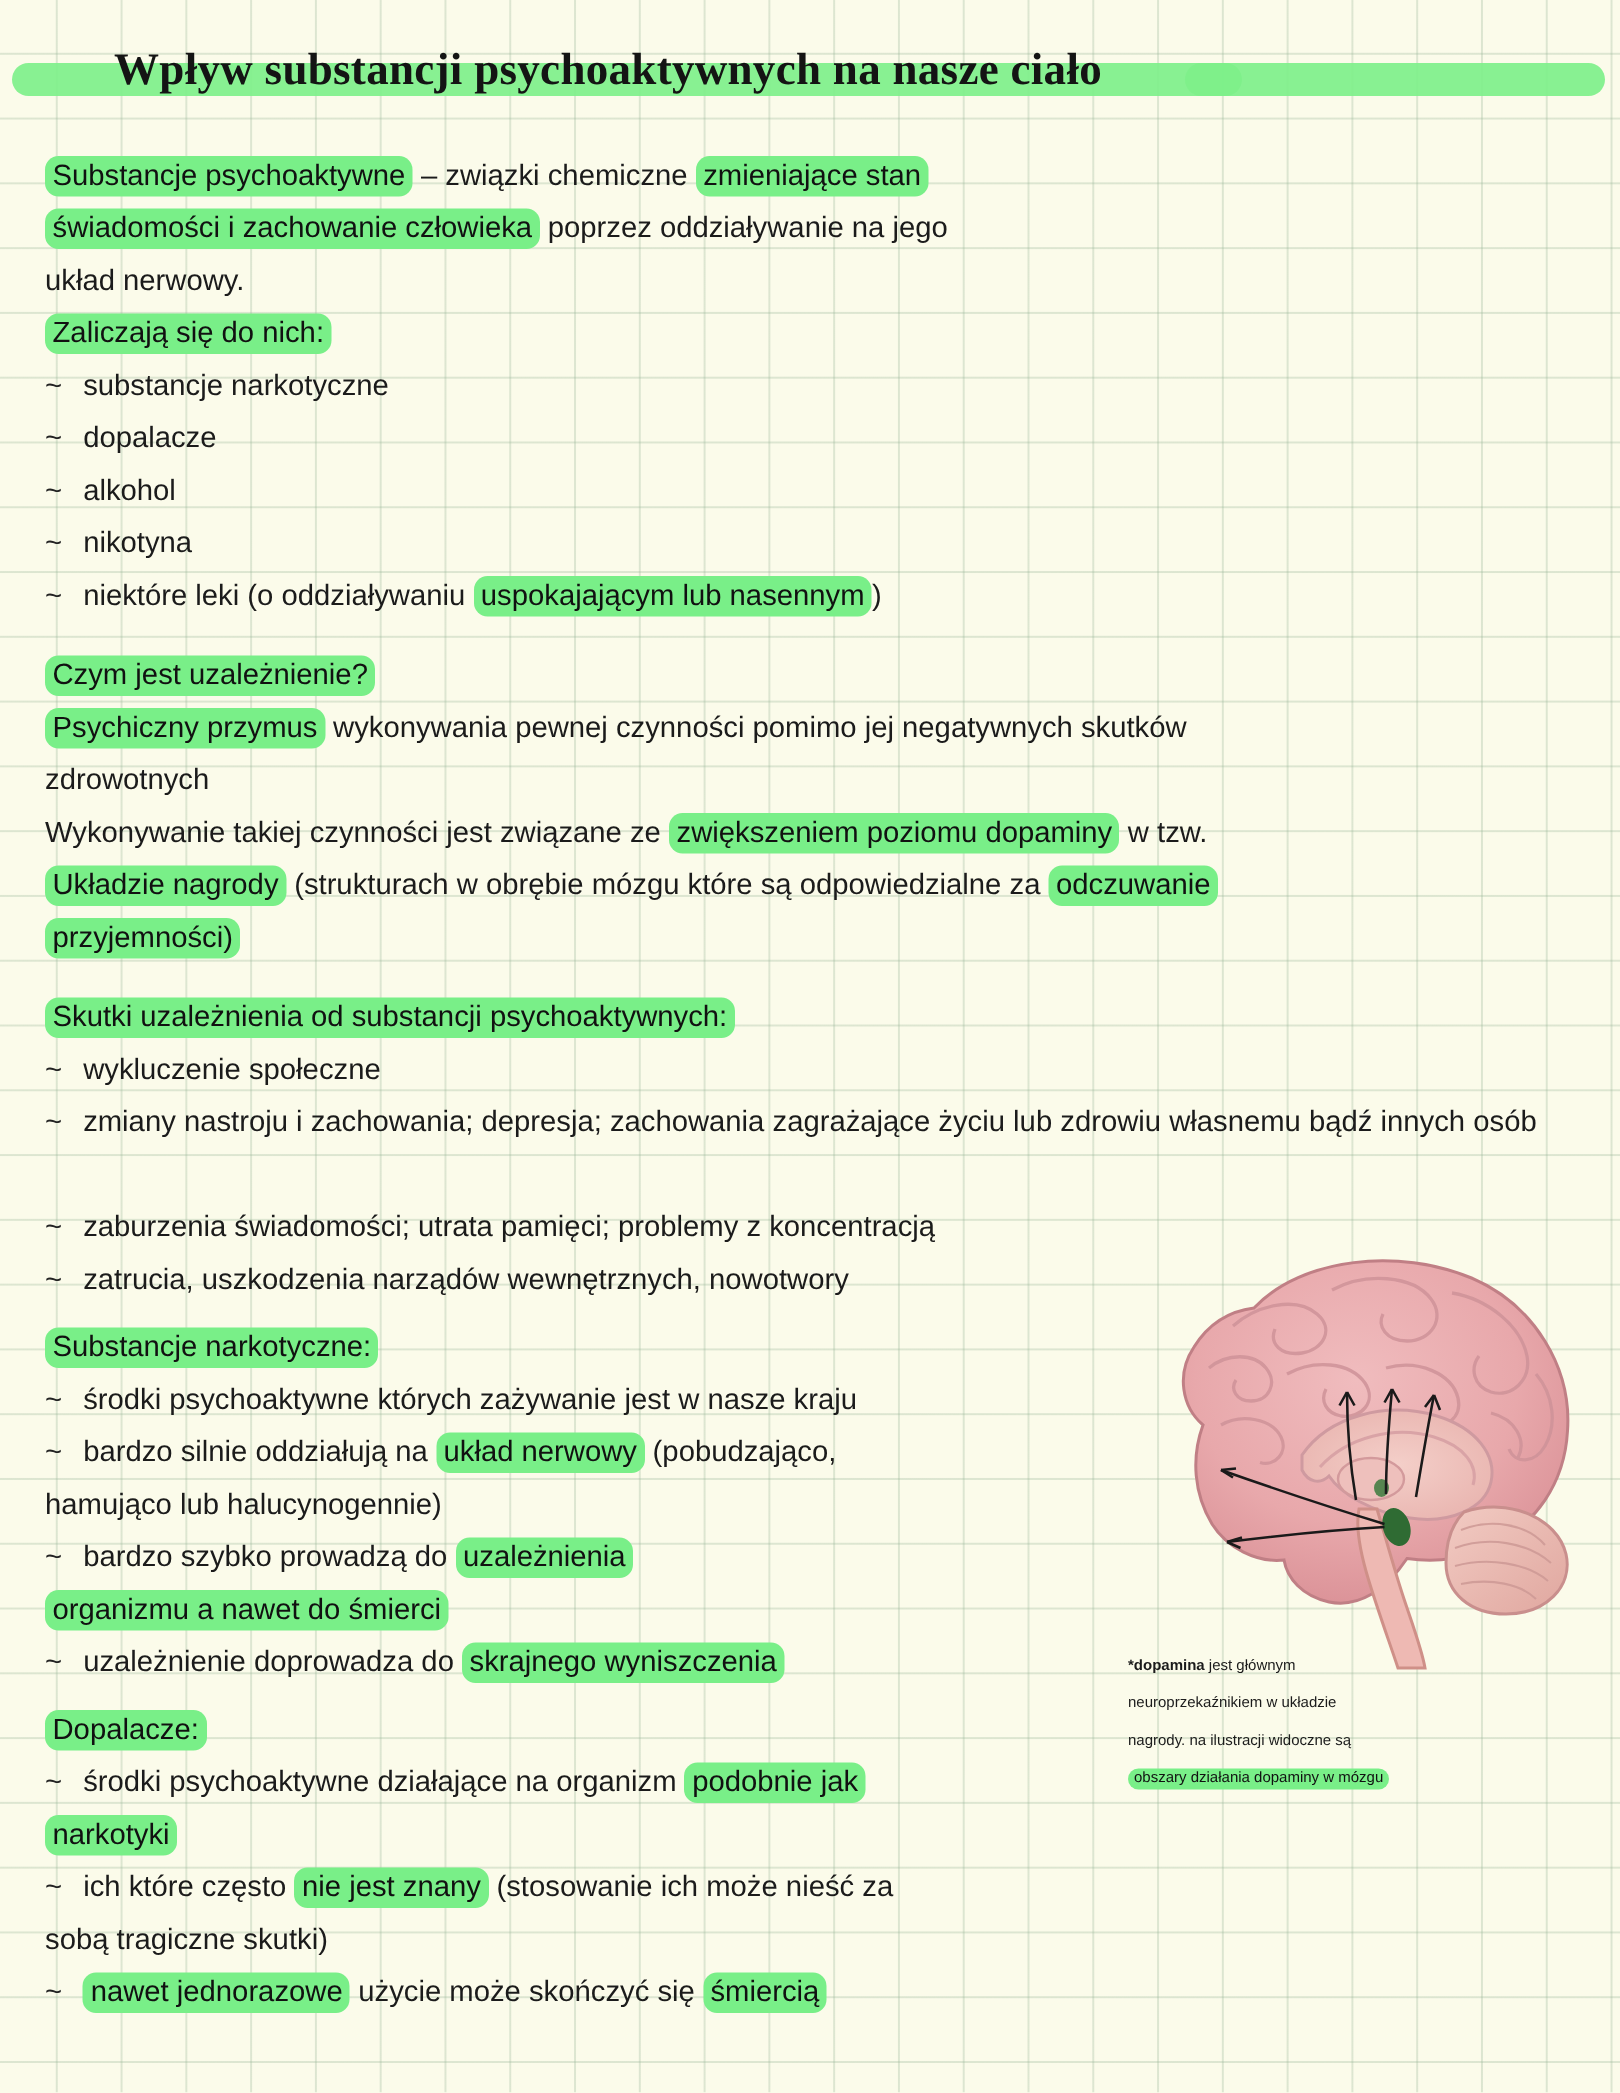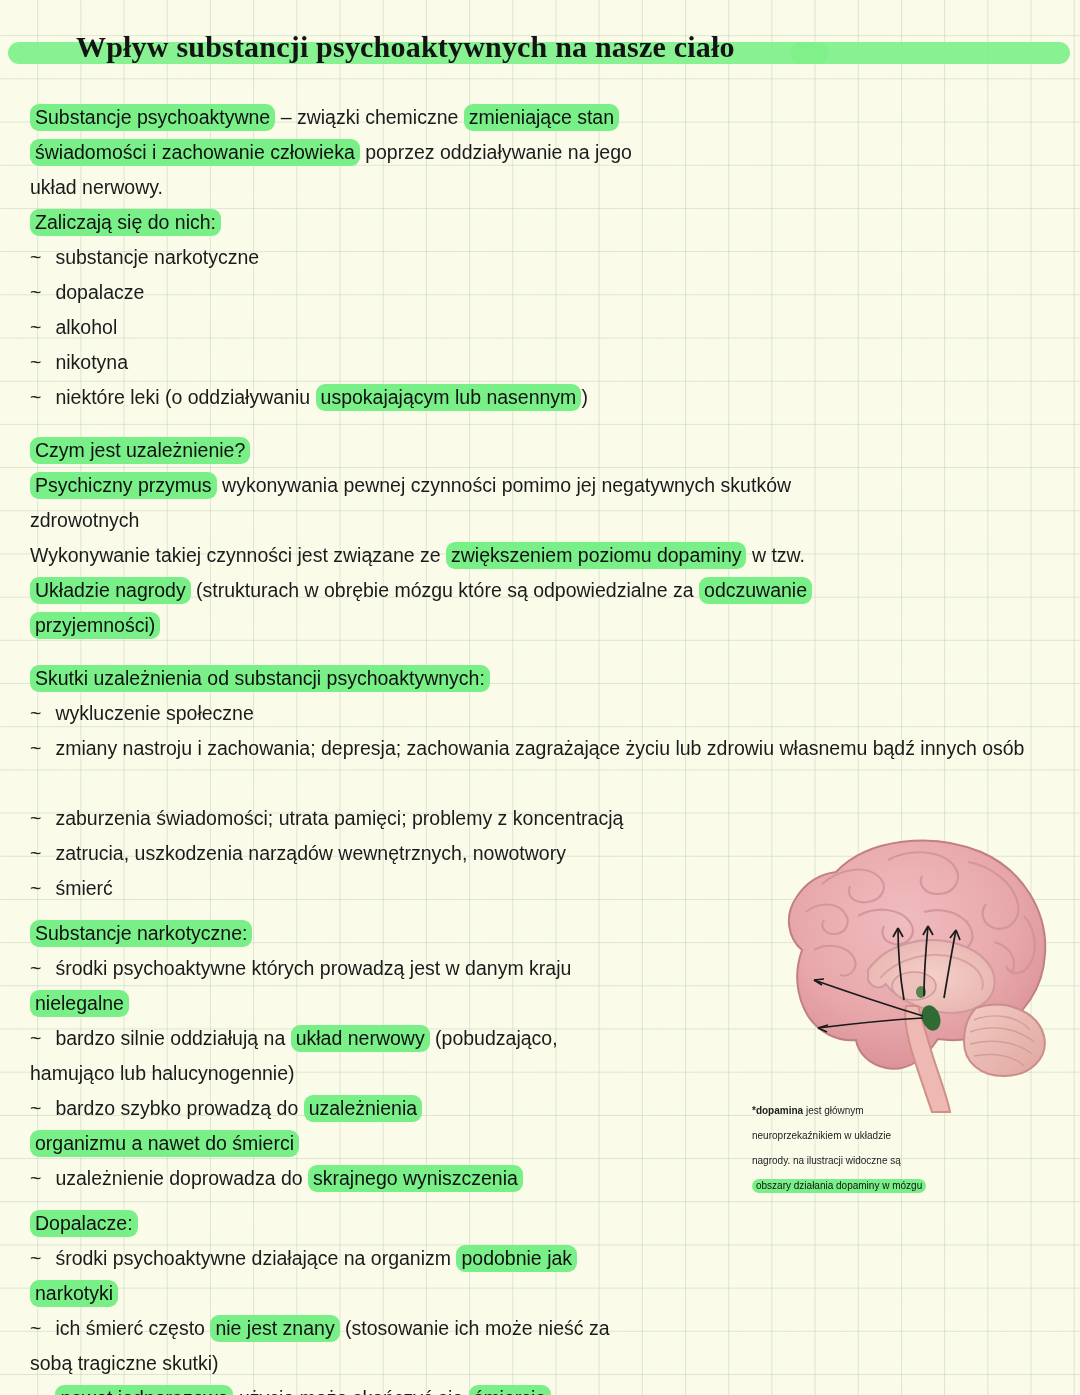--- a/index.html
+++ b/index.html
@@ -222,36 +222,29 @@
       <span>zmiany nastroju i zachowania; depresja; zachowania zagrażające życiu lub zdrowiu własnemu bądź innych osób</span>
     </div>
     <div class="line">
       <span class="tilde">~</span>
       <span>zaburzenia świadomości; utrata pamięci; problemy z koncentracją</span>
     </div>
     <div class="line">
       <span class="tilde">~</span>
       <span>zatrucia, uszkodzenia narządów wewnętrznych, nowotwory</span>
     </div>
-    <div class="line">
-      <span class="tilde">~</span>
-      <span>śmierć</span>
-    </div>
 
     <div class="gap-s"></div>
 
     <div class="line">
       <mark class="hl">Substancje narkotyczne:</mark>
     </div>
     <div class="line narrow">
       <span class="tilde">~</span>
-      <span>środki psychoaktywne których prowadzą jest w danym kraju</span>
-    </div>
-    <div class="line">
-      <mark class="hl">nielegalne</mark>
+      <span>środki psychoaktywne których zażywanie jest w nasze kraju</span>
     </div>
     <div class="line narrow">
       <span class="tilde">~</span>
       <span>bardzo silnie oddziałują na</span>
       <mark class="hl">układ nerwowy</mark>
       <span>(pobudzająco,</span>
     </div>
     <div class="line">
       <span>hamująco lub halucynogennie)</span>
     </div>
@@ -277,21 +270,21 @@
     <div class="line narrow">
       <span class="tilde">~</span>
       <span>środki psychoaktywne działające na organizm</span>
       <mark class="hl">podobnie jak</mark>
     </div>
     <div class="line">
       <mark class="hl">narkotyki</mark>
     </div>
     <div class="line narrow">
       <span class="tilde">~</span>
-      <span>ich śmierć często</span>
+      <span>ich które często</span>
       <mark class="hl">nie jest znany</mark>
       <span>(stosowanie ich może nieść za</span>
     </div>
     <div class="line">
       <span>sobą tragiczne skutki)</span>
     </div>
     <div class="line">
       <span class="tilde">~</span>
       <mark class="hl">nawet jednorazowe</mark>
       <span>użycie może skończyć się</span>

